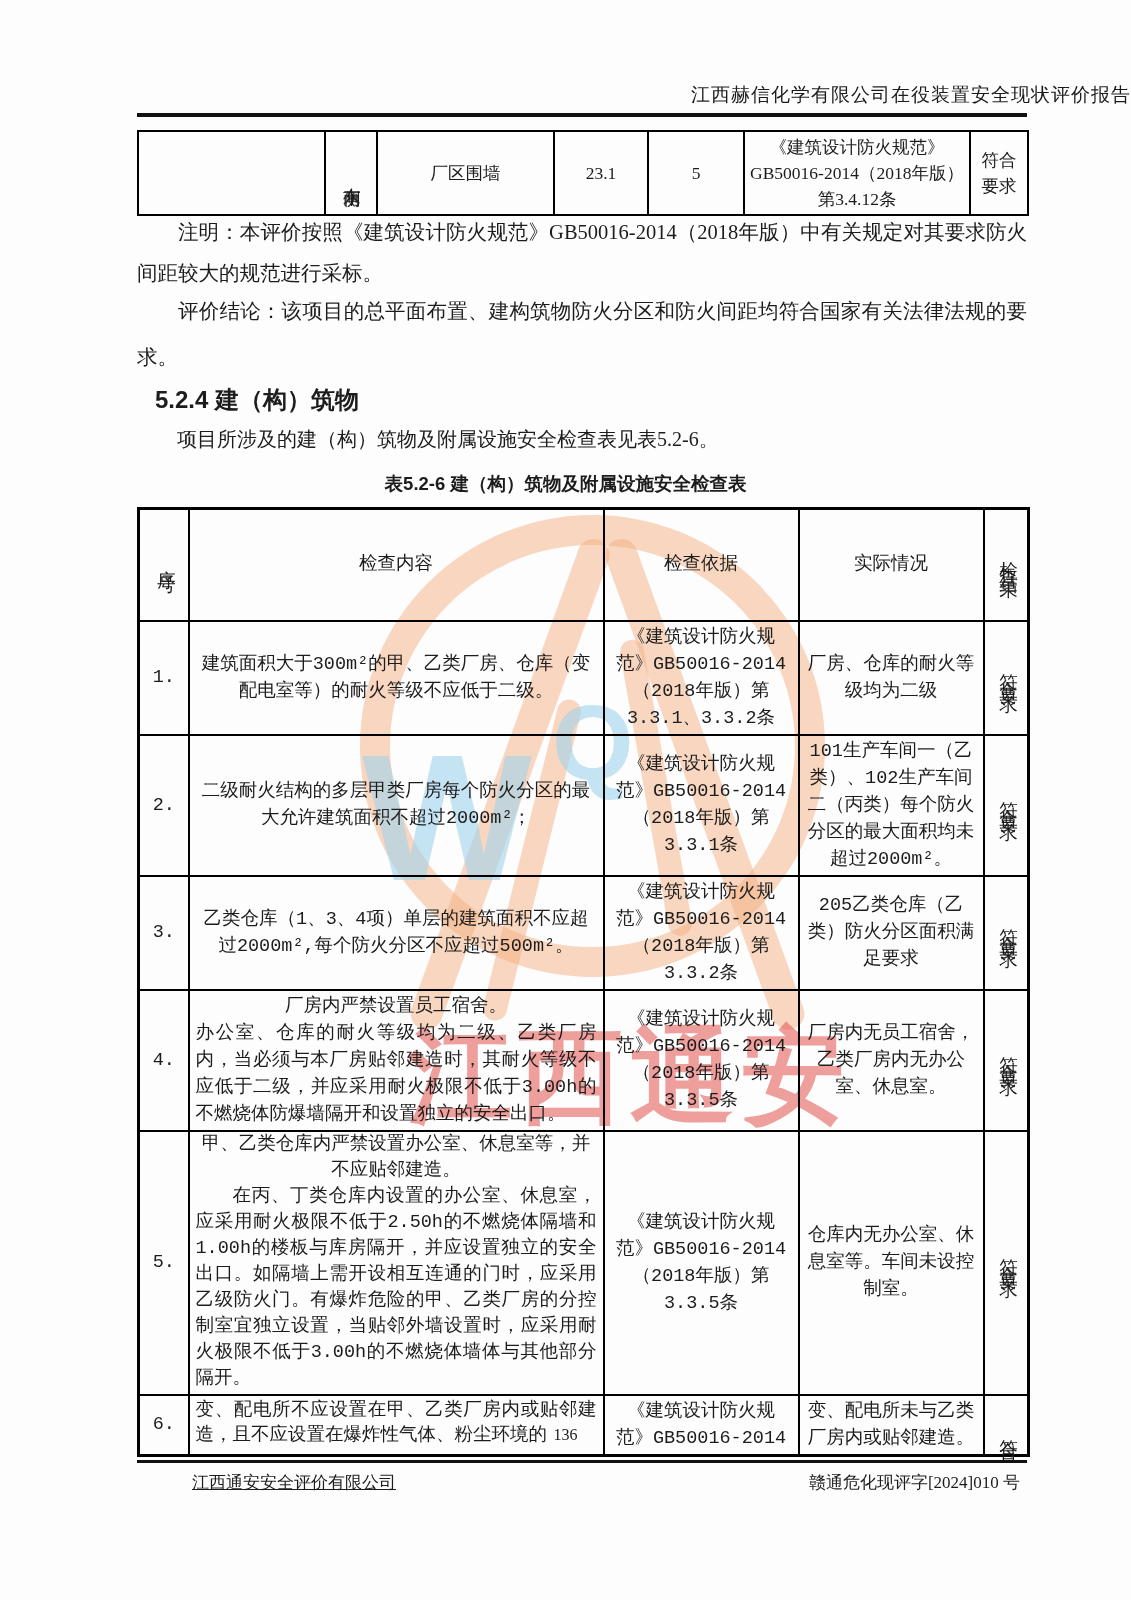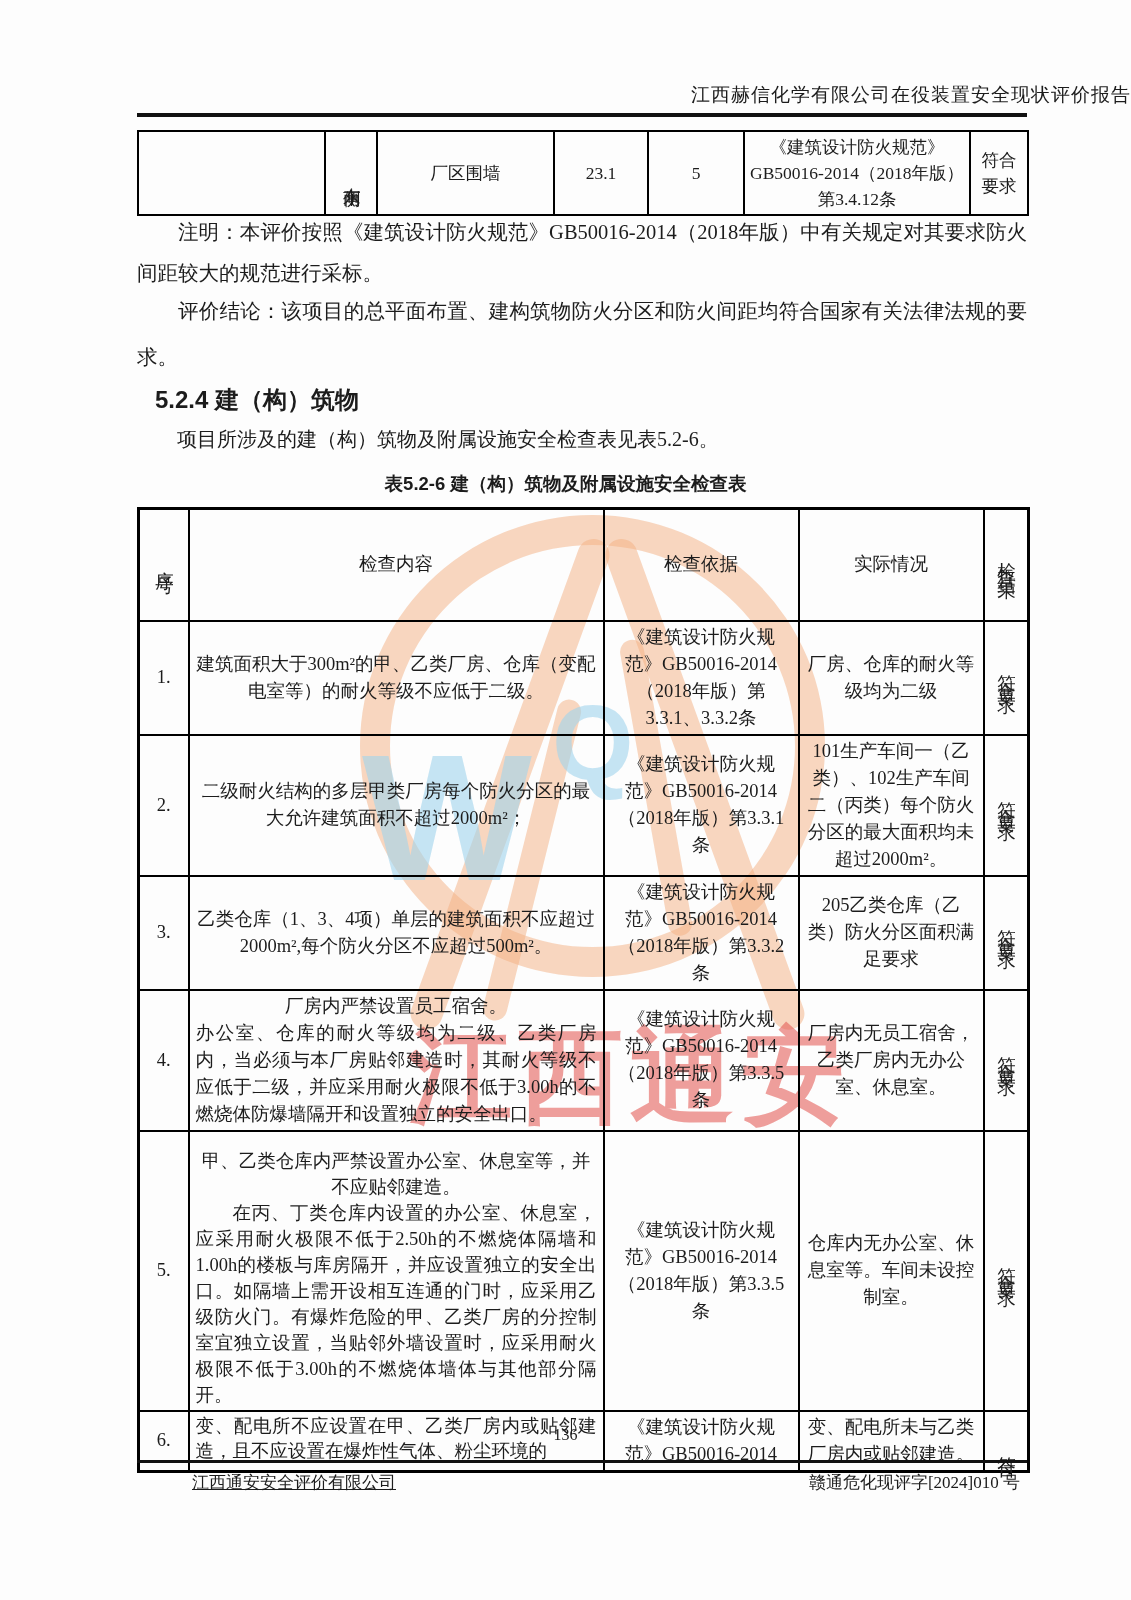--- a/index.html
+++ b/index.html
@@ -49,25 +49,25 @@
     font-family:"Liberation Sans","DejaVu Sans",sans-serif;font-size:24px;font-weight:bold;}
   .table-title{position:absolute;left:0;top:471px;width:100%;text-align:center;
     font-family:"Liberation Sans","DejaVu Sans",sans-serif;font-size:18.5px;font-weight:bold;}
   
   table{border-collapse:collapse;table-layout:fixed;background:transparent;}
   .frag-table{position:absolute;left:137px;top:130px;width:890px;}
   .frag-table td{border:2px solid #000;font-size:17.5px;text-align:center;
     vertical-align:middle;padding:2px 3px;line-height:26px;}
   .check-table{position:absolute;left:137px;top:507px;width:890px;border:3px solid #000;}
   .check-table td,.check-table th{border:2px solid #000;font-size:18.5px;font-weight:normal;
-    vertical-align:middle;padding:2px 6px;line-height:27px;text-align:center;}
+    vertical-align:middle;padding:2px 6px;line-height:27px;text-align:center;font-family:Liberation Mono, monospace;}
   .ct-center{text-align:center;}
   .ct-just{text-align:justify;}
   .ct-indent{text-indent:2em;}
-  .r5 td.ct-contentcell{line-height:26px;padding-top:16px;}
+  .r5 td.ct-contentcell{line-height:26px;padding-top:0;}
   .clip2{height:50px;overflow:hidden;line-height:25px;text-align:justify;}
   .vtext{writing-mode:vertical-rl;text-orientation:upright;display:inline-block;
     letter-spacing:7px;line-height:1.1;}
   .vtext-tight{letter-spacing:2px;}
   .r6 td{vertical-align:top;}
   .r6 td.mid{vertical-align:middle;}
 </style>
 </head>
 <body>
 

